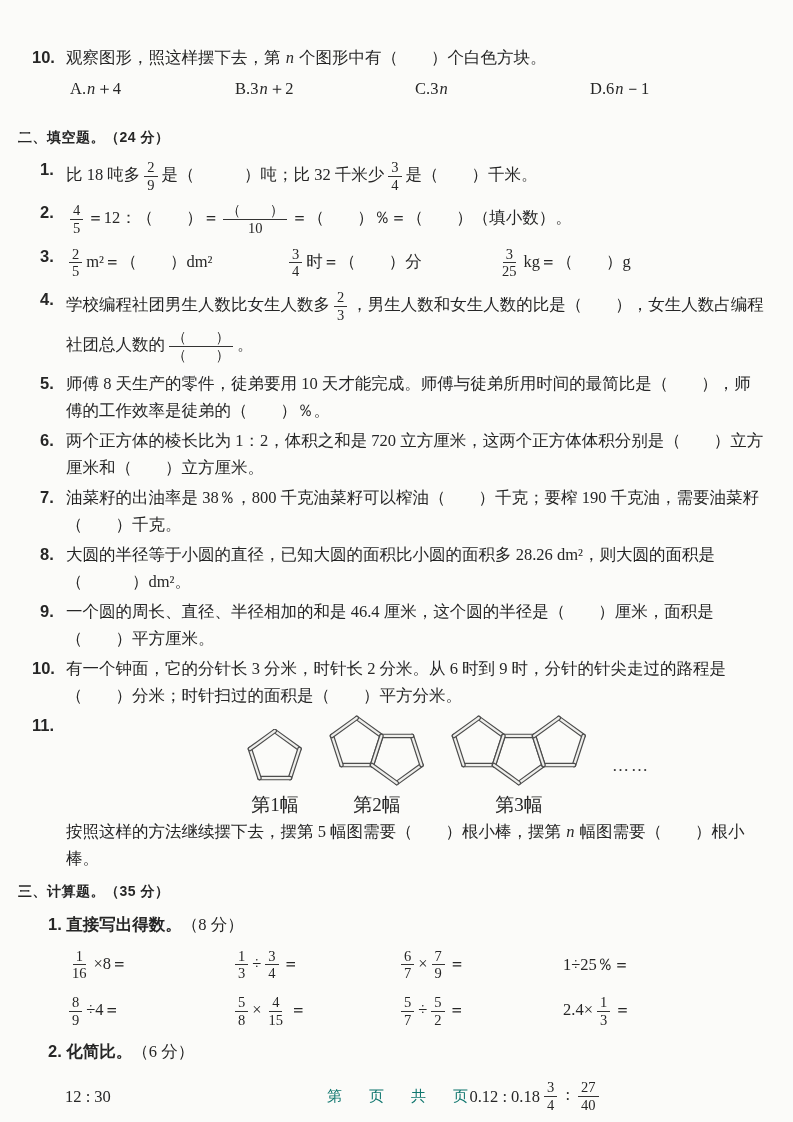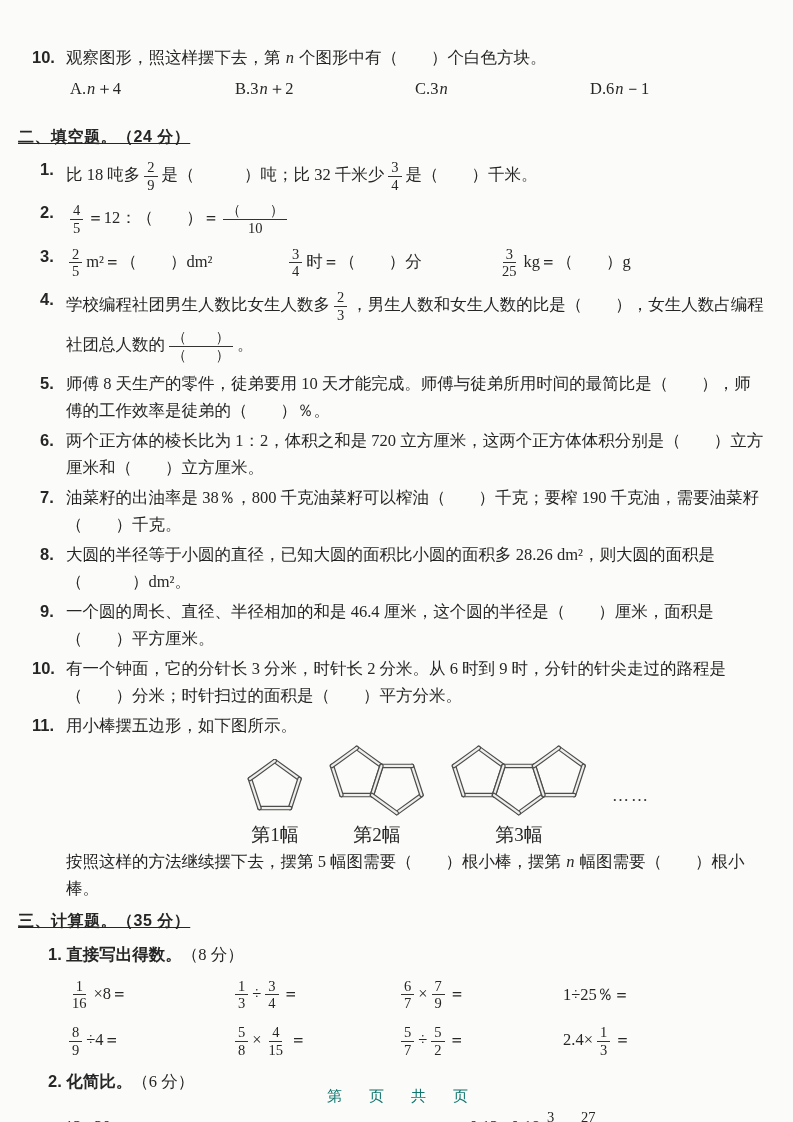--- a/index.html
+++ b/index.html
@@ -12,22 +12,22 @@
     color:#262626;
     font-size:16.5px;
     overflow:hidden;
   }
   .content{padding:44px 26px 0 18px;}
 
   
   .q{position:relative;padding-left:48px;line-height:27px;margin-bottom:3px;}
   .qnum{position:absolute;left:22px;top:0;font-weight:bold;font-family:"Liberation Sans","DejaVu Sans",sans-serif;}
   .qnum.wide{left:14px;}
-  .sec-title{font-weight:bold;font-size:16px;line-height:30px;margin:4px 0 4px 0;
-    font-family:"Liberation Sans","DejaVu Sans",sans-serif;letter-spacing:.5px;text-decoration:underline;}
+  .sec-title{font-weight:bold;font-size:14px;line-height:30px;margin:4px 0 4px 0;
+    font-family:"Liberation Sans","DejaVu Sans",sans-serif;letter-spacing:.5px;}
   .sub-title{font-weight:bold;line-height:28px;margin:2px 0 2px 30px;
     font-family:"Liberation Sans","DejaVu Sans",sans-serif;}
   .sub-title .light{font-weight:normal;font-family:"Liberation Serif","DejaVu Serif",serif;}
 
   
   .frac{display:inline-flex;flex-direction:column;align-items:center;
     vertical-align:middle;margin:3px 4px;line-height:1.15;font-size:14.5px;}
   .frac .num{padding:0 3px;border-bottom:1.2px solid #333;}
   .frac .den{padding:0 3px;}
   .var{font-style:italic;padding:0 1px;}
@@ -91,21 +91,21 @@
     </div>
 
     <div class="q">
       <span class="qnum">2.</span>
       <span><span class="frac">
             <span class="num">4</span>
             <span class="den">5</span>
           </span><span>＝12：（　　）＝</span><span class="frac">
             <span class="num">（　　）</span>
             <span class="den">10</span>
-          </span></span>
+          </span><span>＝（　　）％＝（　　）（填小数）。</span></span>
     </div>
 
     <div class="q q3row" style="padding-left:0;">
       <span class="qnum">3.</span>
       <div class="cols">
         <span class="c1"><span class="frac">
               <span class="num">2</span>
               <span class="den">5</span>
             </span><span>m²＝（　　）dm²</span></span>
         <span class="c2"><span class="frac">
@@ -155,21 +155,20 @@
       <span><span>一个圆的周长、直径、半径相加的和是 46.4 厘米，这个圆的半径是（　　）厘米，面积是（　　）平方厘米。</span></span>
     </div>
 
     <div class="q">
       <span class="qnum wide">10.</span>
       <span><span>有一个钟面，它的分针长 3 分米，时针长 2 分米。从 6 时到 9 时，分针的针尖走过的路程是（　　）分米；时针扫过的面积是（　　）平方分米。</span></span>
     </div>
 
     <div class="q">
       <span class="qnum wide">11.</span>
-      <span><span>用小棒摆五边形，如下图所示。</span></span>
     </div>
 
     <div class="figure-strip">
       <div class="fig">
         <span><svg width="58" height="58" viewBox="0 0 58 58">
               <line x1="28.72746942367399" y1="2" x2="53.45493884734798" y2="19.965558146251368" stroke="#4d4d4d" stroke-width="4.6" stroke-linecap="round"></line>
               <line x1="28.72746942367399" y1="2" x2="53.45493884734798" y2="19.965558146251368" stroke="#efefec" stroke-width="2.2" stroke-linecap="round"></line>
               <line x1="53.45493884734798" y1="19.965558146251368" x2="44.009885983278295" y2="49.03444185374863" stroke="#4d4d4d" stroke-width="4.6" stroke-linecap="round"></line>
               <line x1="53.45493884734798" y1="19.965558146251368" x2="44.009885983278295" y2="49.03444185374863" stroke="#efefec" stroke-width="2.2" stroke-linecap="round"></line>
               <line x1="44.009885983278295" y1="49.03444185374863" x2="13.445052864069693" y2="49.03444185374863" stroke="#4d4d4d" stroke-width="4.6" stroke-linecap="round"></line>

